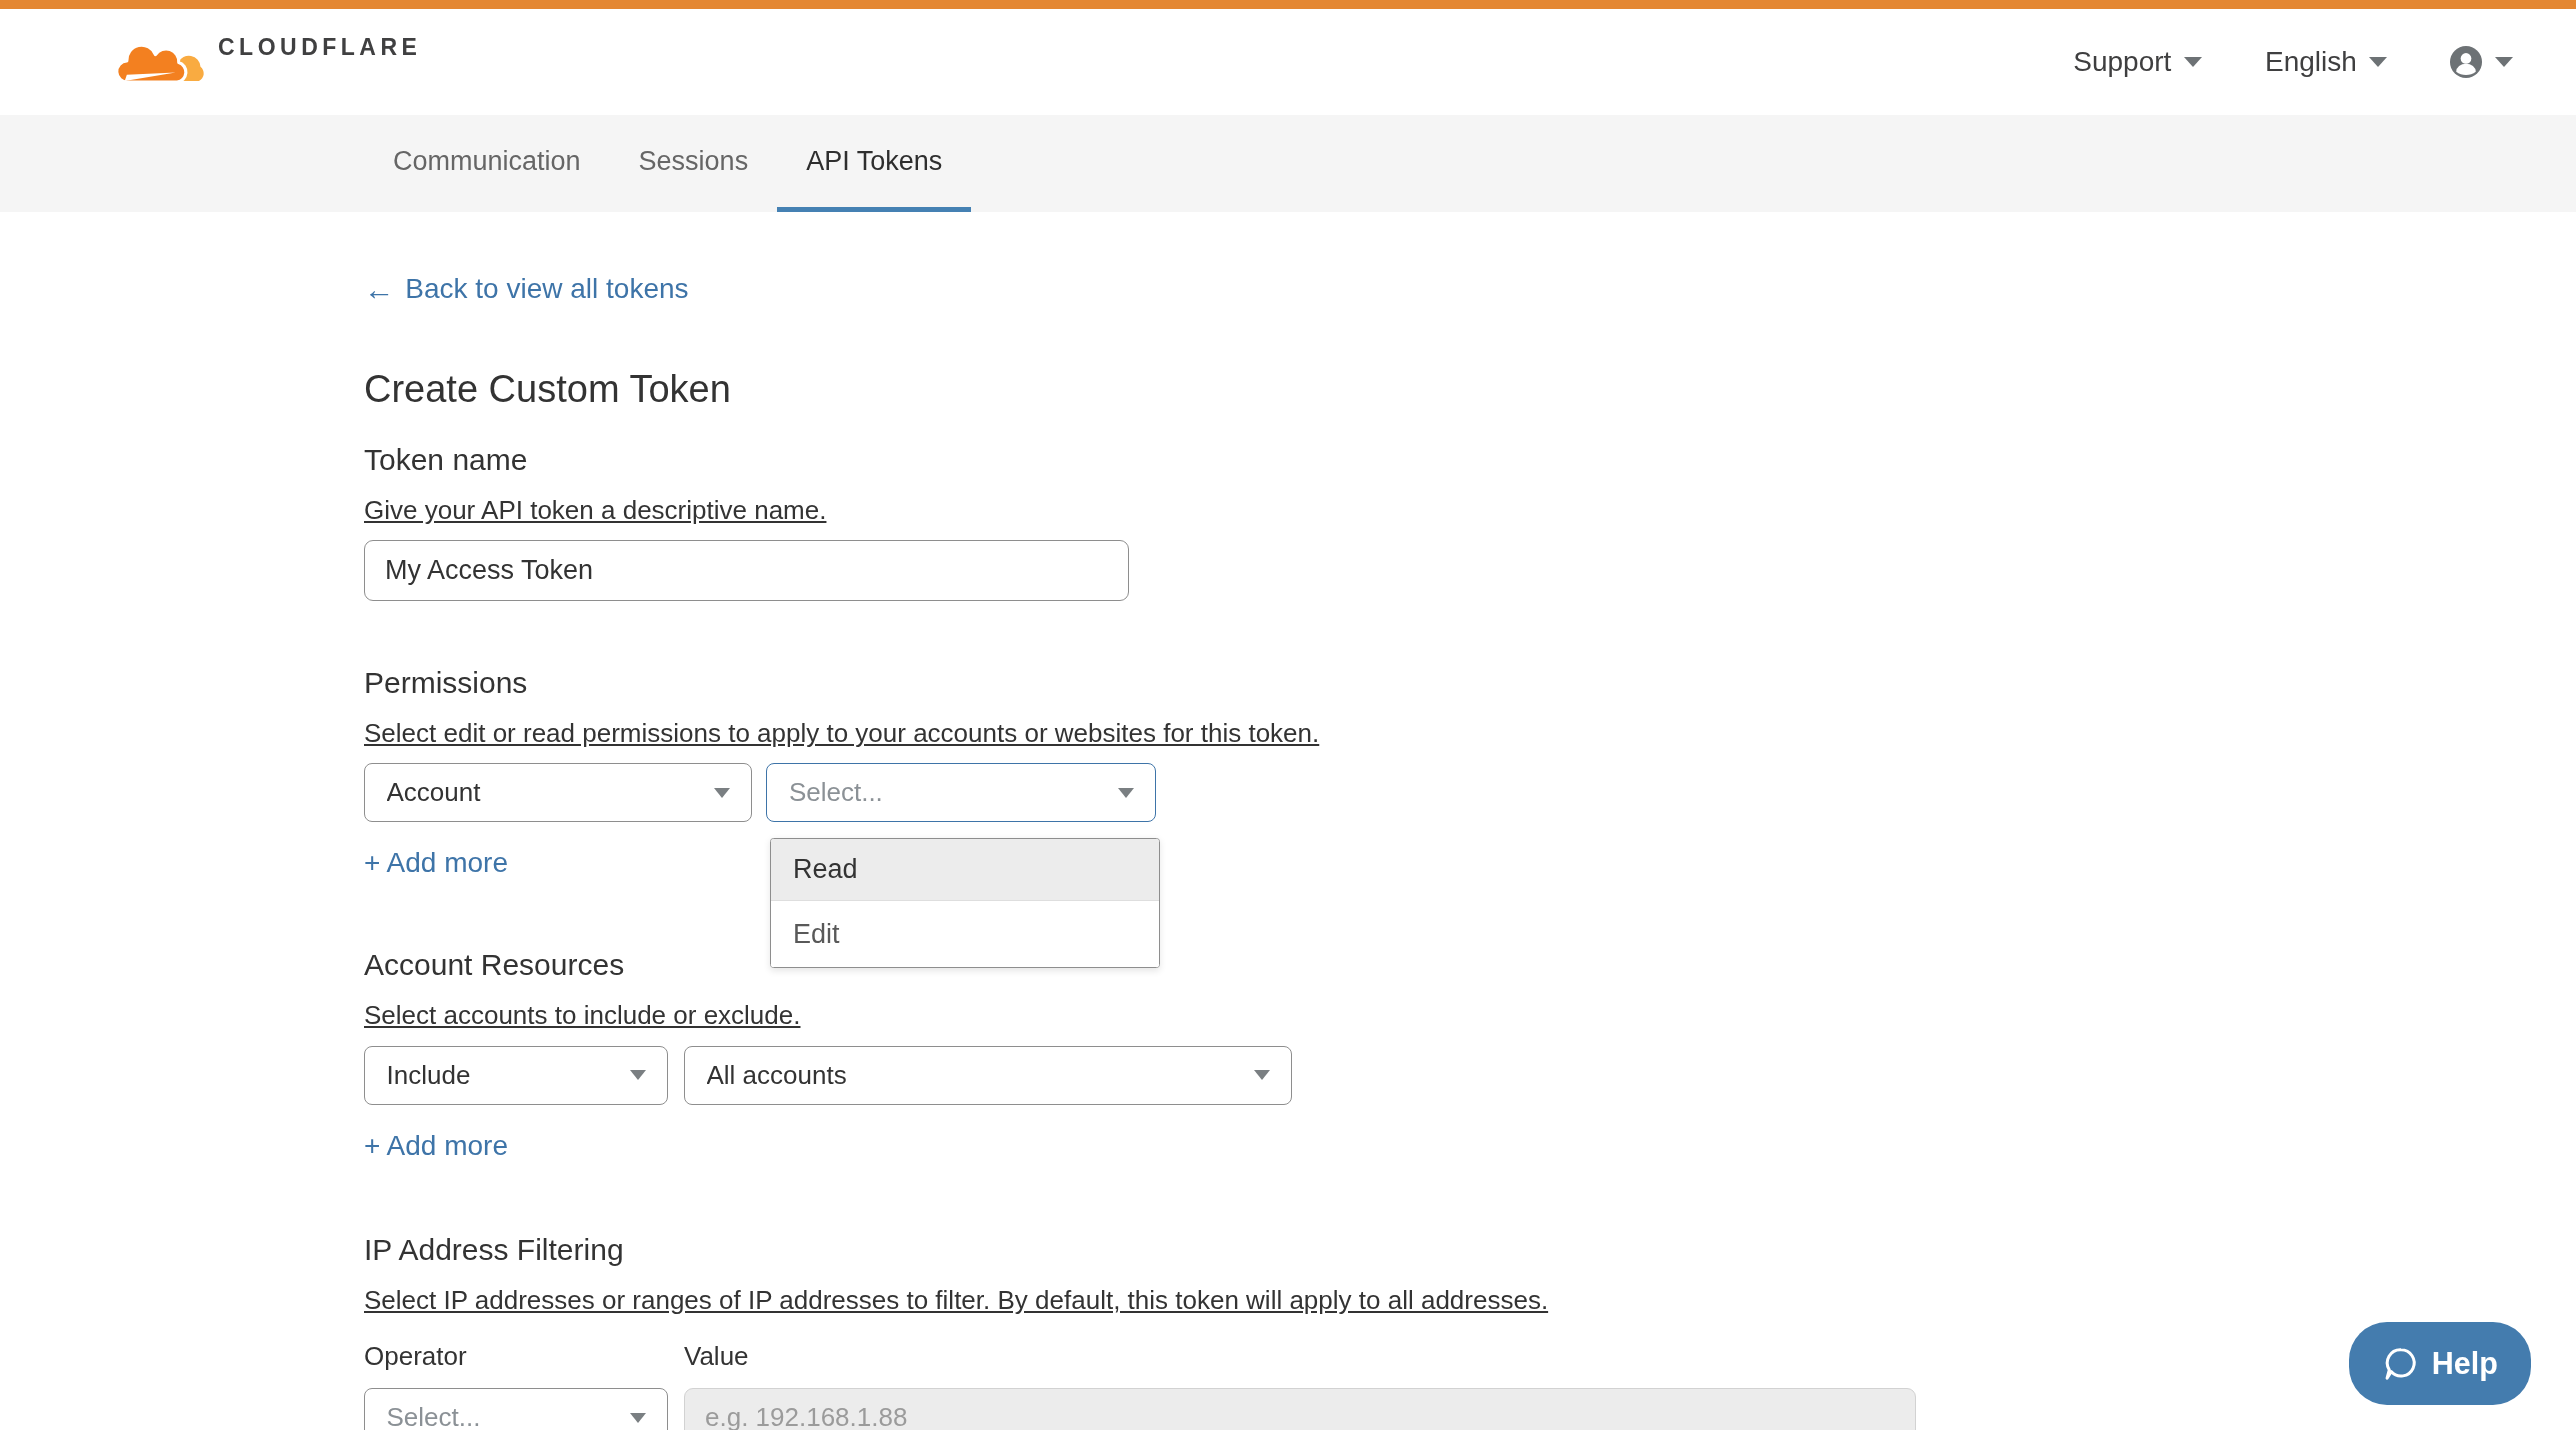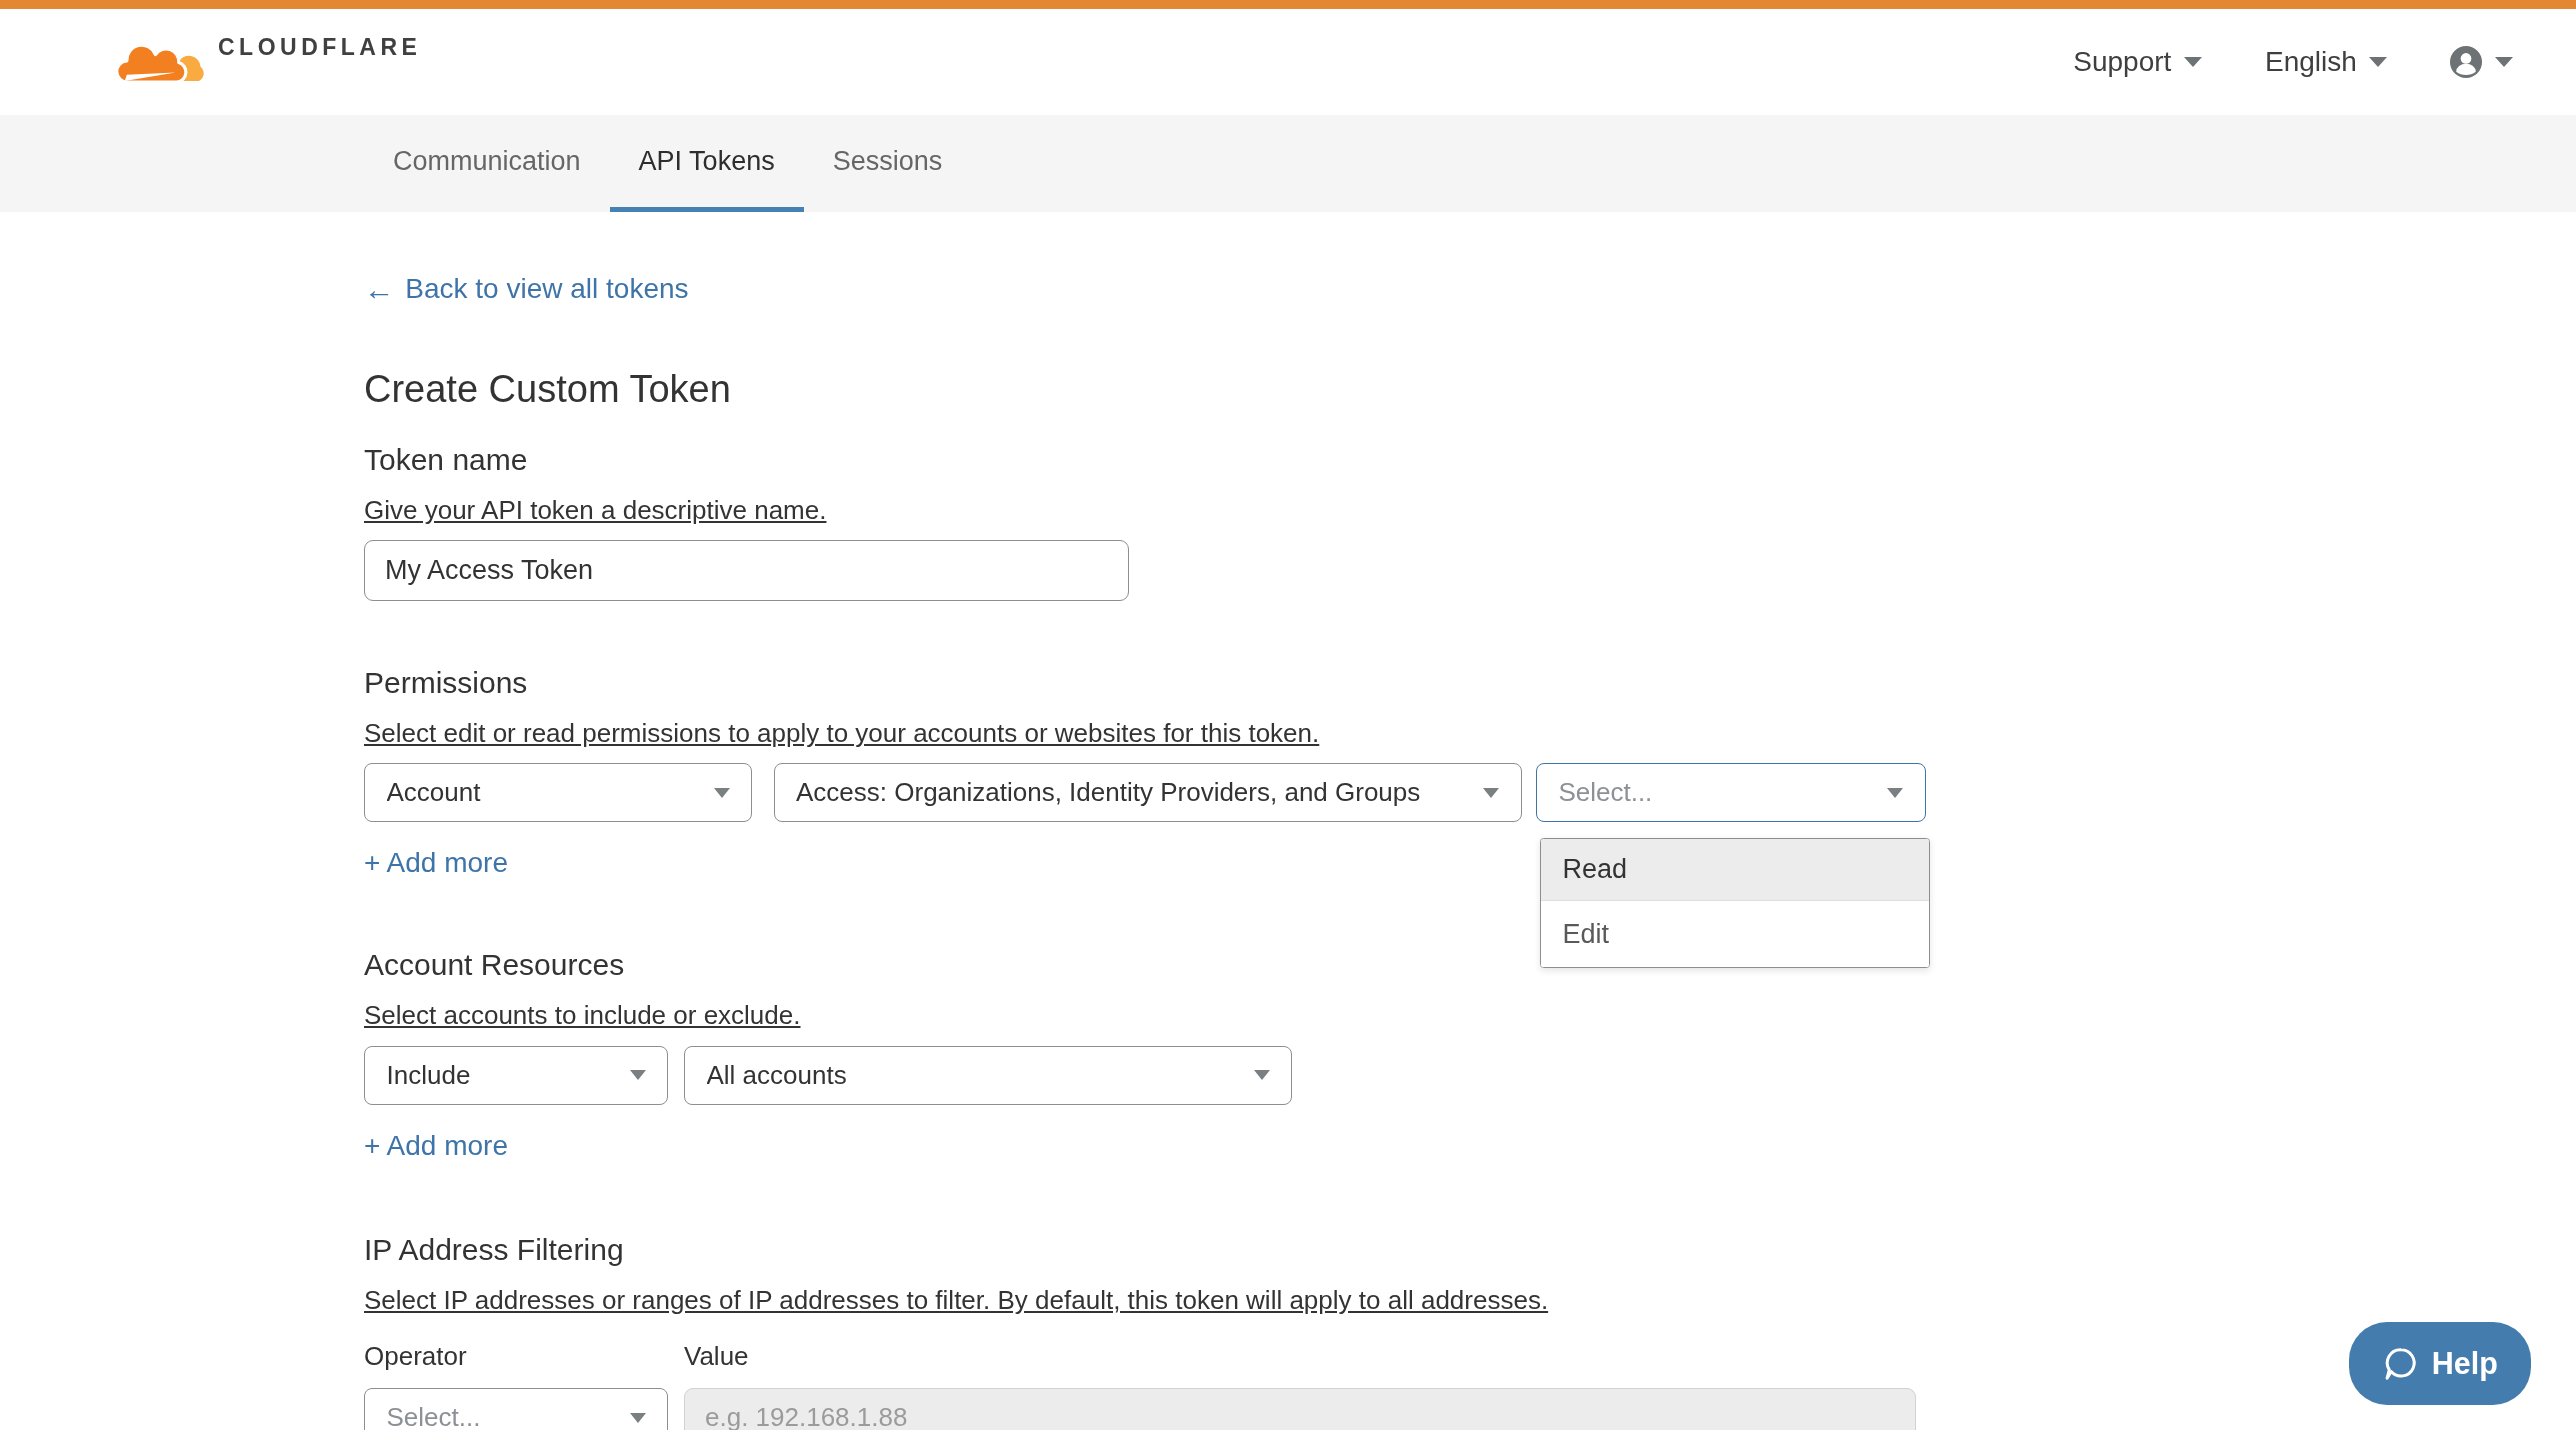--- a/index.html
+++ b/index.html
@@ -140,22 +140,22 @@
         <circle cx="18" cy="14" r="6" fill="#ffffff"></circle>
         <path d="M7 29 a 11 9 0 0 1 22 0 a 18 18 0 0 1 -22 0 z" fill="#ffffff"></path>
       </svg>
       <span class="caret"></span>
     </div>
   </nav>
 </header>
 
 <div class="tab-bar">
   <div class="tab">Communication</div>
+  <div class="tab">Sessions</div>
   <div class="tab active">API Tokens</div>
-  <div class="tab">Sessions</div>
 </div>
 
 <main class="content">
 
   <a class="back-link">
     <span class="arrow">←</span>
     <span>Back to view all tokens</span>
   </a>
 
   <h1 class="page-title">Create Custom Token</h1>
@@ -163,24 +163,20 @@
   <h2 class="section-heading mt-token-head">Token name</h2>
   <p class="section-desc mt-desc">Give your API token a descriptive name.</p>
   <input class="text-input" type="text" value="My Access Token" style="">
 
   <section class="section">
     <h2 class="section-heading">Permissions</h2>
     <p class="section-desc mt-desc">Select edit or read permissions to apply to your accounts or websites for this token.</p>
     <div class="control-row">
       <div class="dropdown" style="width:388px;">
         <span class="dd-label">Account</span>
-        <span class="caret-sm"></span>
-      </div>
-      <div class="dropdown" style="width:748px; margin-left:21.5px;">
-        <span class="dd-label">Access: Organizations, Identity Providers, and Groups</span>
         <span class="caret-sm"></span>
       </div>
       <div class="dd-wrap" style="margin-left:14.4px;">
         <div class="dropdown focused" style="width:390px;">
           <span class="dd-label placeholder">Select...</span>
           <span class="caret-sm"></span>
         </div>
         <div class="dd-menu">
           <div class="dd-option highlighted">Read</div>
           <div class="dd-option" style="height:66px;">Edit</div>

